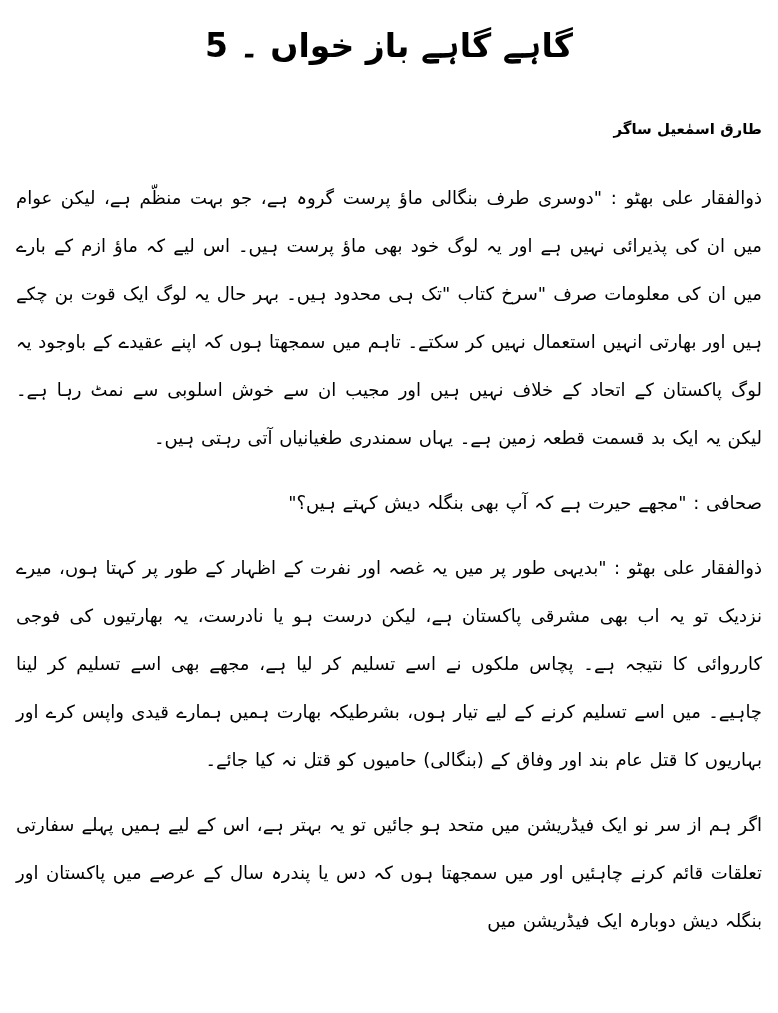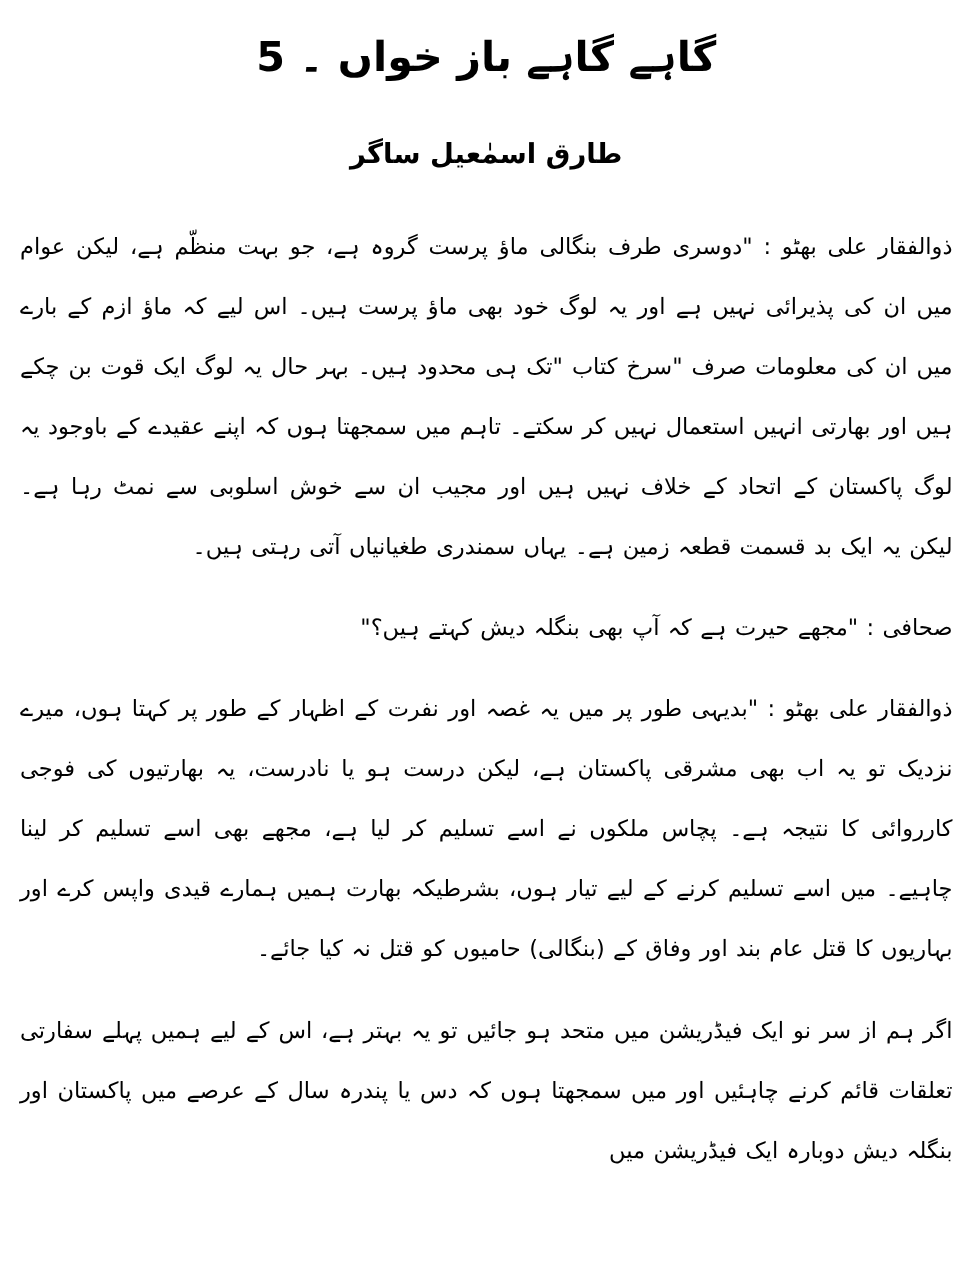--- a/index.html
+++ b/index.html
@@ -24,23 +24,23 @@
   }
   .title {
     margin: 6px 0 0 0;
     text-align: center;
     font-size: 33px;
     font-weight: bold;
     line-height: 1.6;
     direction: rtl;
   }
   .author {
-    margin-top: 36px;
-    text-align: center;
-    font-size: 22px;
+    margin-top: 46px;
+    text-align: right;
+    font-size: 15px;
     font-weight: bold;
     line-height: 1.4;
     direction: rtl;
   }
   .body-text {
     margin-top: 34px;
     direction: rtl;
   }
   .body-text p {
     margin: 0 0 17px 0;

